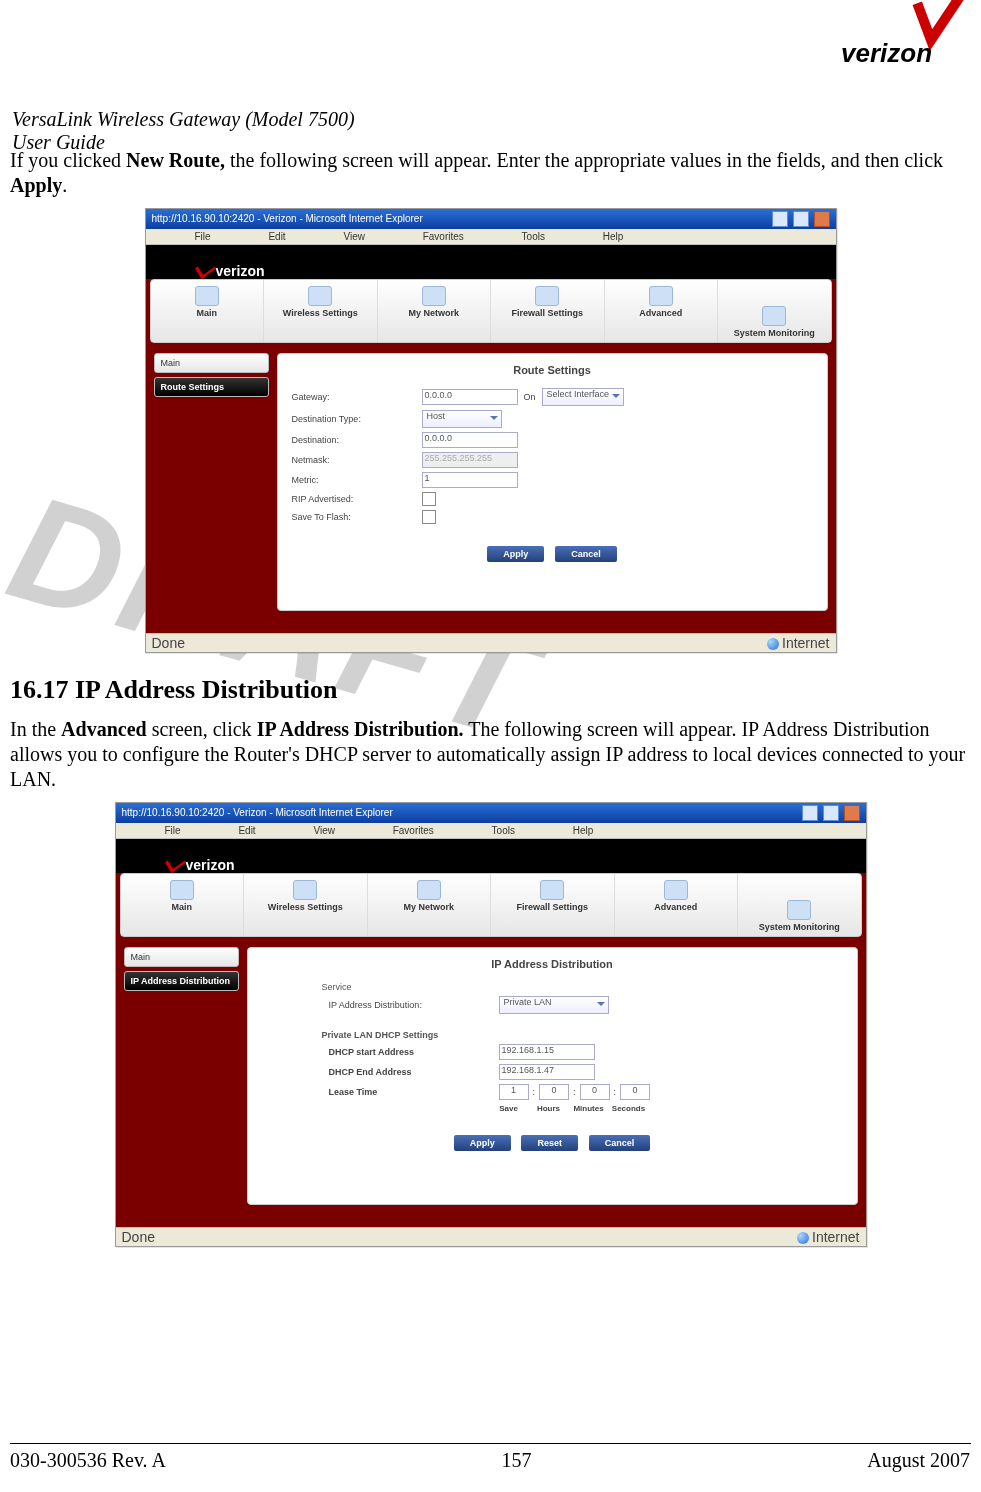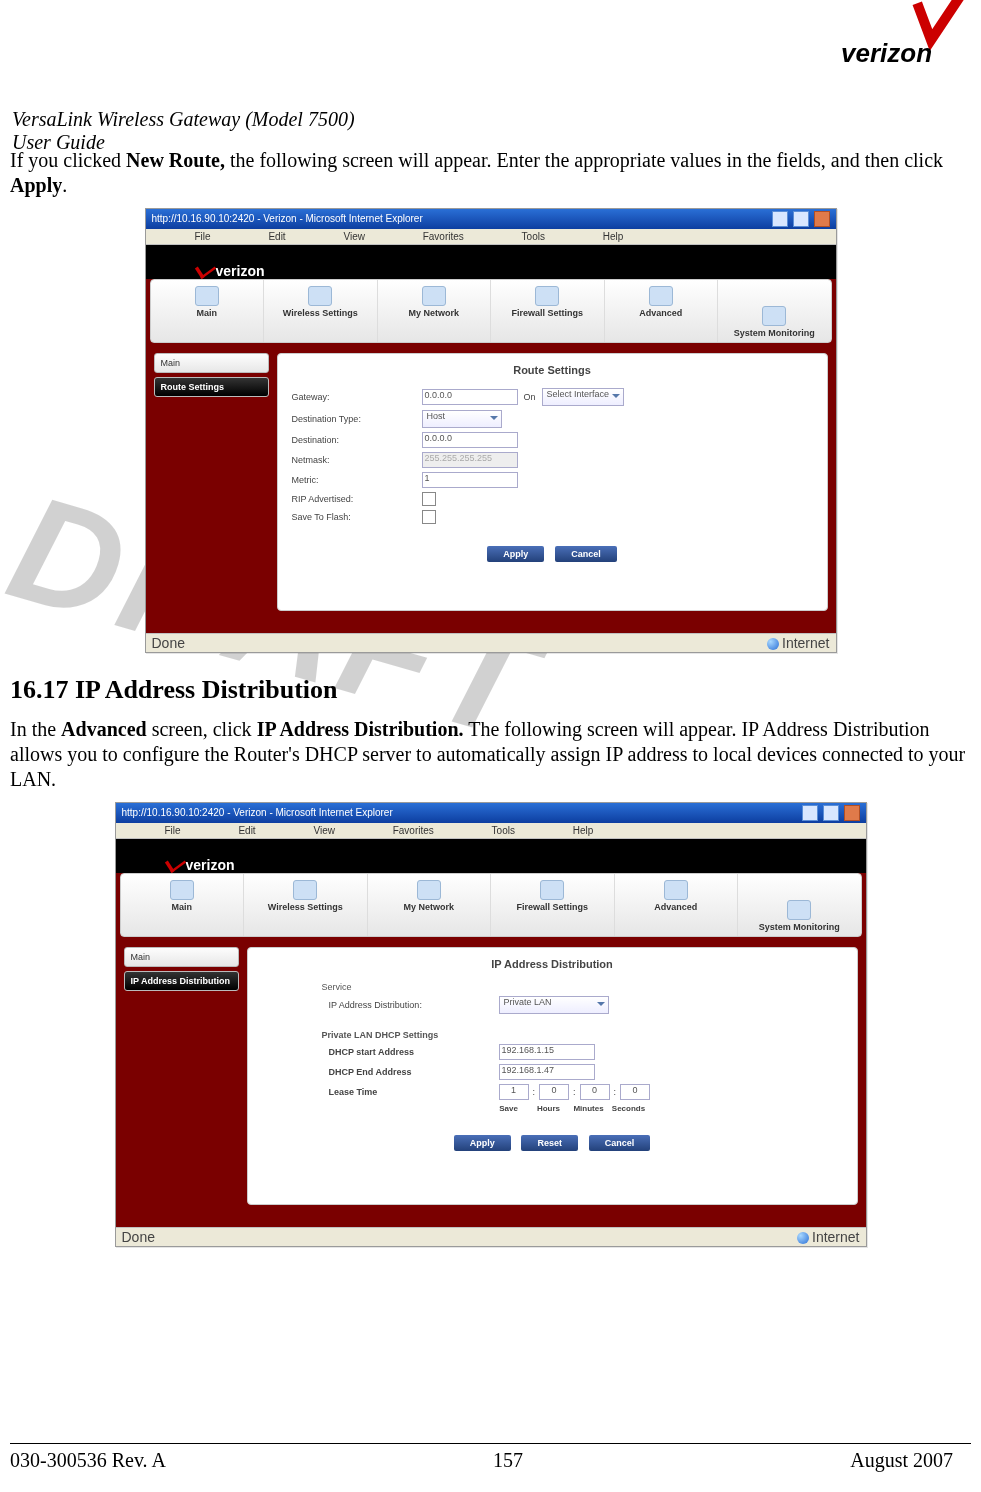--- a/index.html
+++ b/index.html
@@ -283,21 +283,21 @@
   pointer-events: none;
 }
 .footer-rule {
   position: absolute;
   left: 10px; right: 10px;
   bottom: 48px;
   border-top: 1px solid #000;
 }
 .footer-row {
   position: absolute;
-  left: 10px; right: 28px;
+  left: 10px; right: 11px;
   bottom: 20px;
   display: flex;
   justify-content: space-between;
   font-size: 20px;
 }
 </style>
 </head>
 <body>
 
 <div class="logo-wrap">

